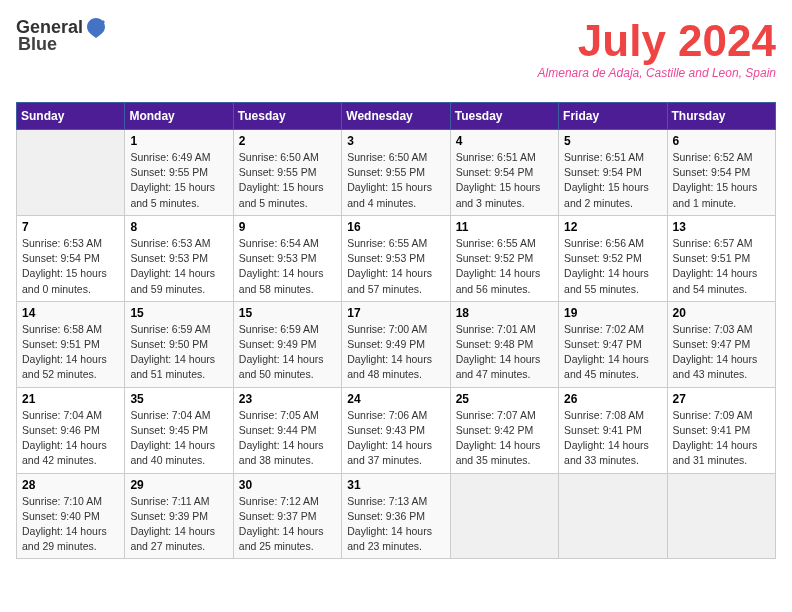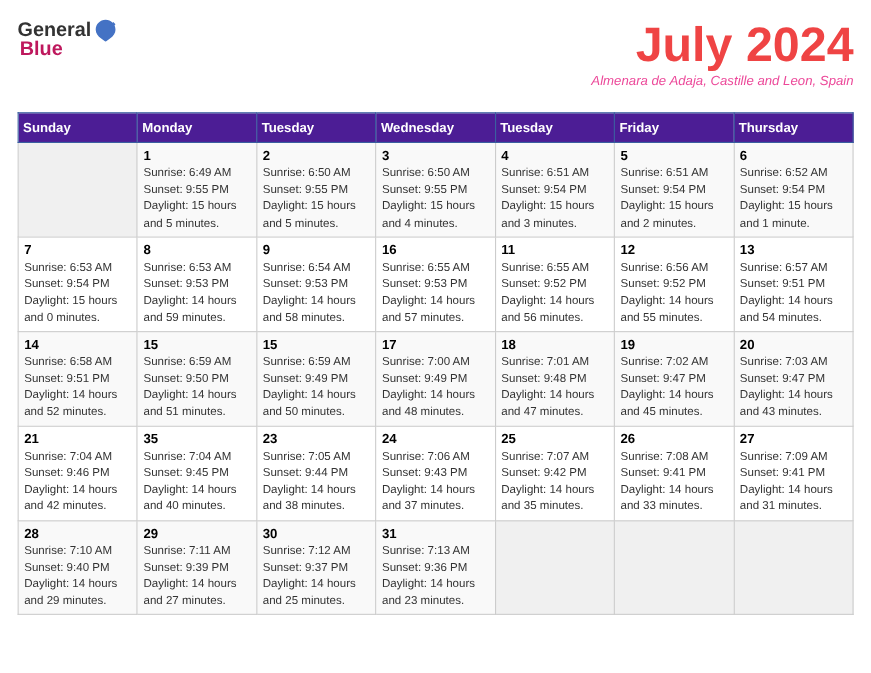--- a/index.html
+++ b/index.html
@@ -80,21 +80,21 @@
 <div class="header">
   <div class="logo">
     <div style="display:flex;flex-direction:column;align-items:flex-start;">
       <div style="display:flex;align-items:center;">
         <span style="font-size:18px;font-weight:bold;color:#333;">General</span>
         <svg width="22" height="22" viewBox="0 0 22 22" style="margin-left:2px;">
           <path d="M11 2 C6 2 2 6 2 11 C2 14 4 17 7 19 L11 22 L15 19 C18 17 20 14 20 11 C20 6 16 2 11 2 Z" fill="#4472c4"></path>
           <path d="M14 8 L18 4 L20 6 L16 10 Z" fill="#4472c4"></path>
         </svg>
       </div>
-      <span style="font-size:18px;font-weight:bold;color:#be185d;margin-top:-4px;margin-left:2px;">Blue</span>
+      <span style="font-size:18px;font-weight:bold;color:#404040;margin-top:-4px;margin-left:2px;">Blue</span>
     </div>
   </div>
   <div class="title-block">
     <div class="month-title">July 2024</div>
     <div class="location-title">Almenara de Adaja, Castille and Leon, Spain</div>
   </div>
 </div>
 
 <table>
   <thead>

